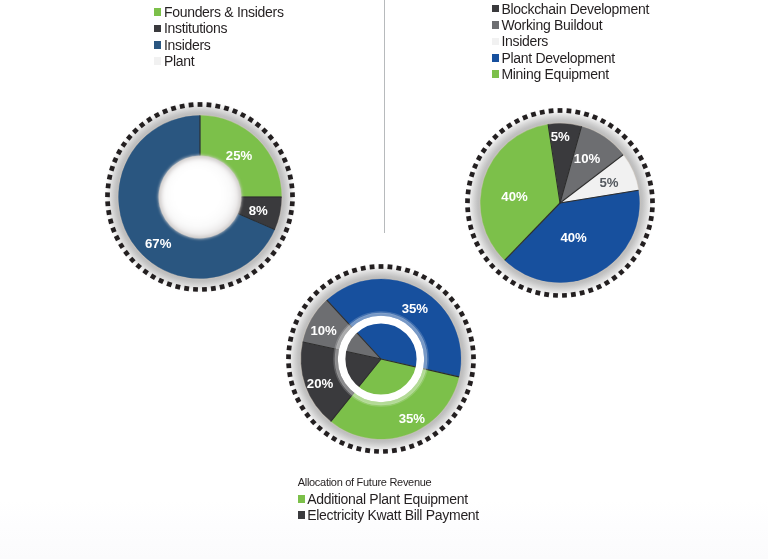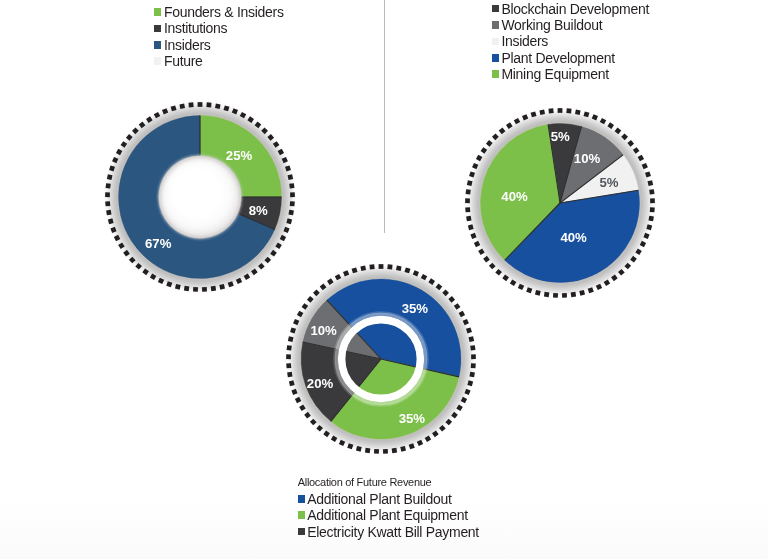--- a/index.html
+++ b/index.html
@@ -401,21 +401,21 @@
     <div class="legend-row">
       <span class="legend-swatch" style="background: rgb(58, 58, 61);"></span>
       <span class="legend-label">Institutions</span>
     </div>
     <div class="legend-row">
       <span class="legend-swatch" style="background: rgb(42, 86, 128);"></span>
       <span class="legend-label">Insiders</span>
     </div>
     <div class="legend-row">
       <span class="legend-swatch" style="background: rgb(241, 241, 241);"></span>
-      <span class="legend-label">Future</span>
+      <span class="legend-label">Plant</span>
     </div>
   </div>
 
   <div class="legend" style="left:491.9px;top:0.4px;">
     <div class="legend-row">
       <span class="legend-swatch" style="background: rgb(58, 58, 61);"></span>
       <span class="legend-label">Blockchain Development</span>
     </div>
     <div class="legend-row">
       <span class="legend-swatch" style="background: rgb(109, 110, 113);"></span>
@@ -431,24 +431,20 @@
     </div>
     <div class="legend-row">
       <span class="legend-swatch" style="background: rgb(124, 192, 74);"></span>
       <span class="legend-label">Mining Equipment</span>
     </div>
   </div>
 
   <div class="legend" style="left:297.7px;top:474.3px;">
     <div class="legend-title">Allocation of Future Revenue</div>
     <div class="legend-row">
-      <span class="legend-swatch" style="background: rgb(23, 80, 158);"></span>
-      <span class="legend-label">Additional Plant Buildout</span>
-    </div>
-    <div class="legend-row">
       <span class="legend-swatch" style="background: rgb(124, 192, 74);"></span>
       <span class="legend-label">Additional Plant Equipment</span>
     </div>
     <div class="legend-row">
       <span class="legend-swatch" style="background: rgb(58, 58, 61);"></span>
       <span class="legend-label">Electricity Kwatt Bill Payment</span>
     </div>
   </div>
 
 </div>

